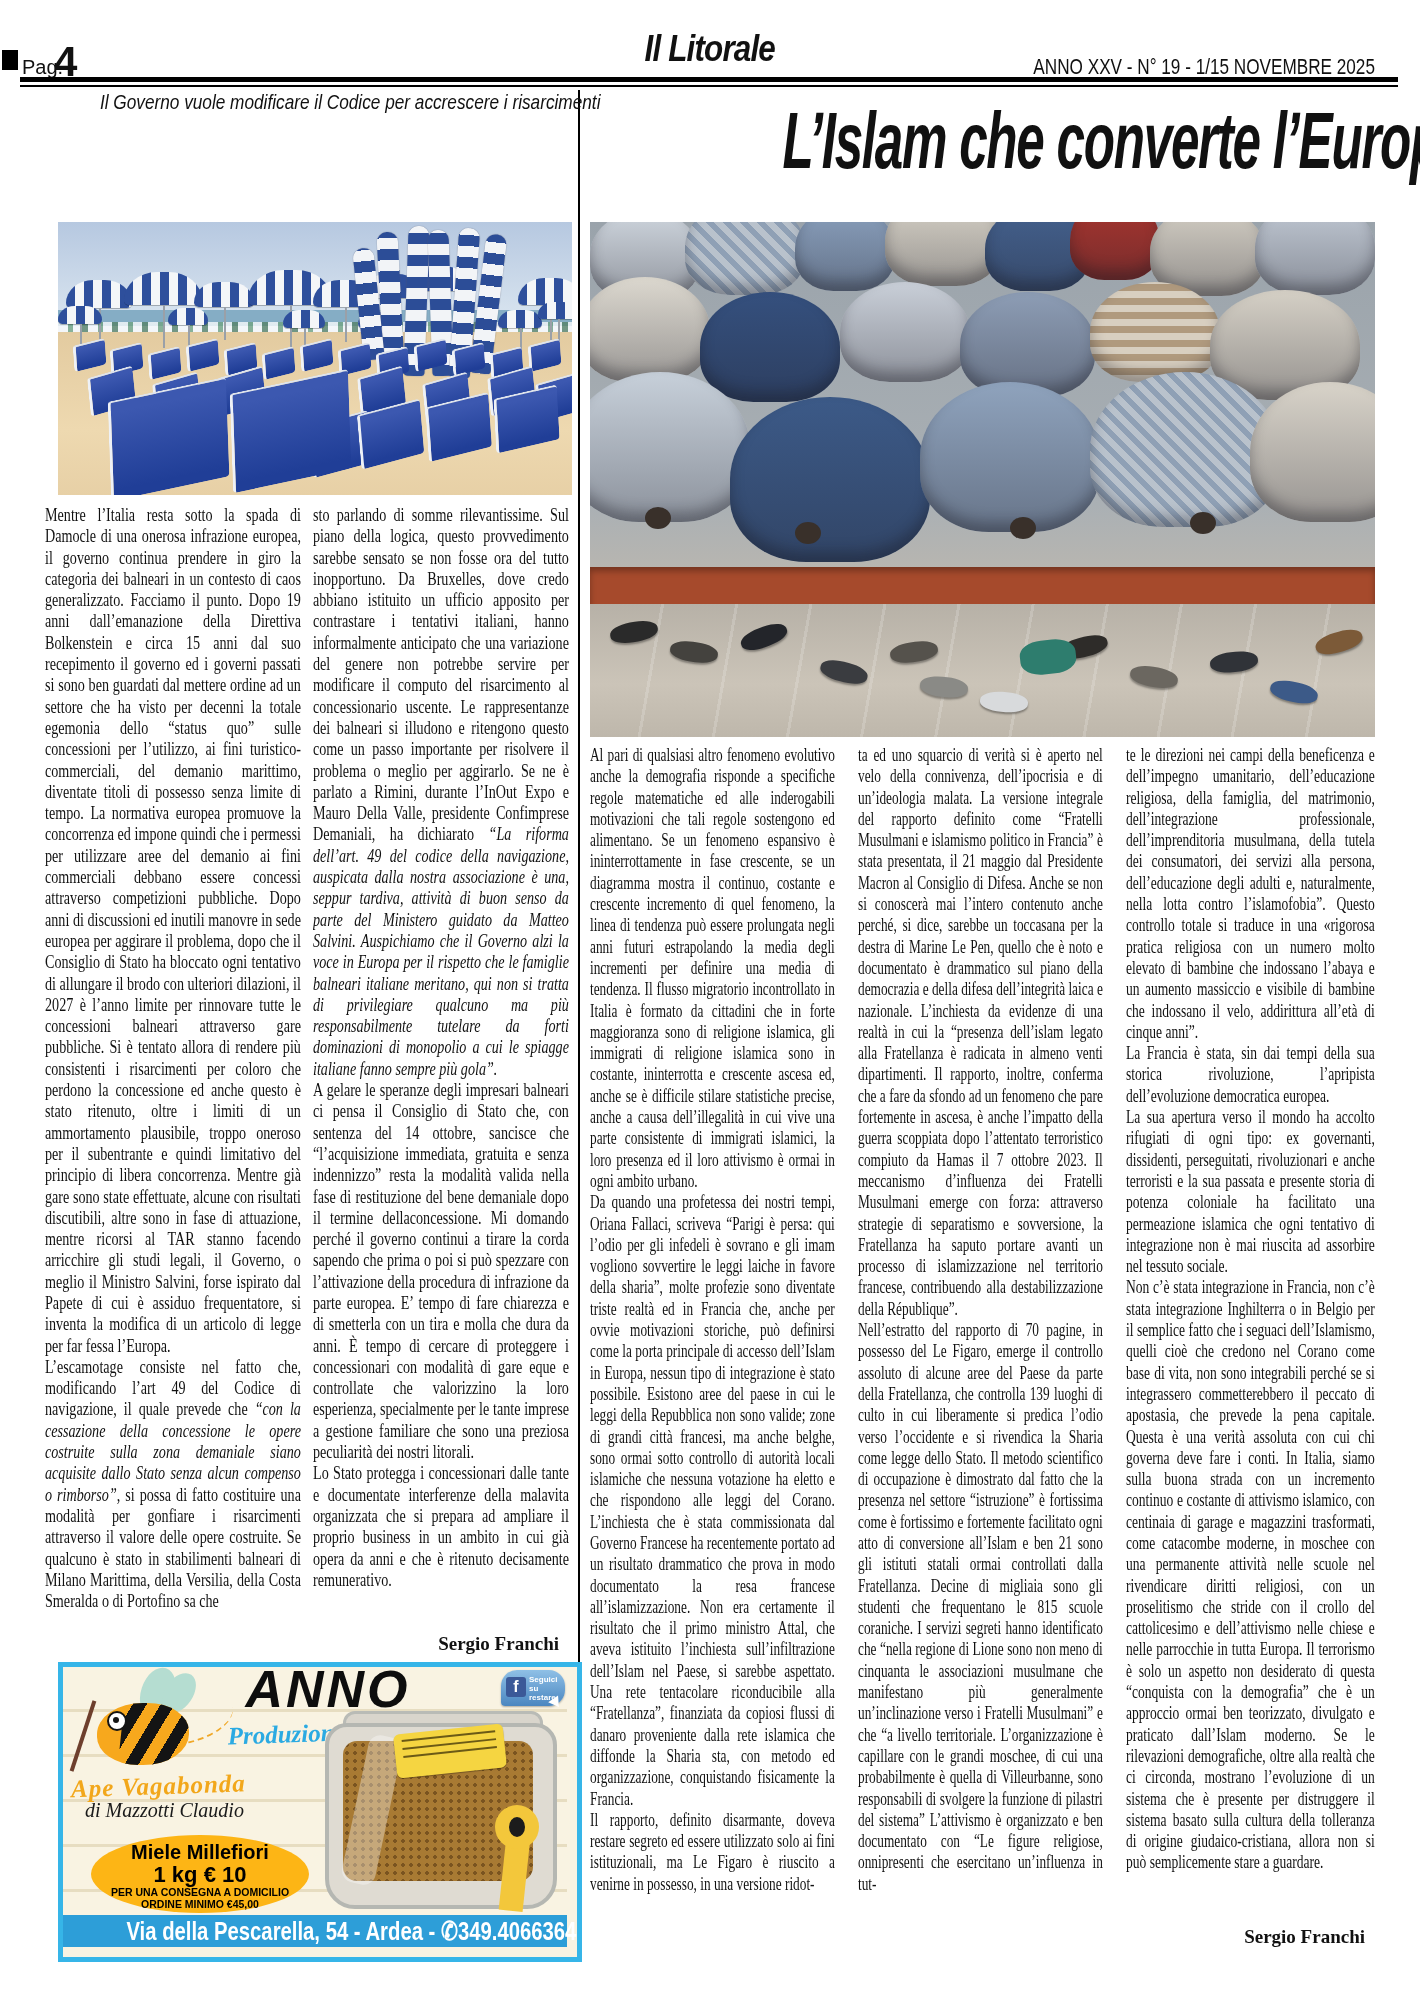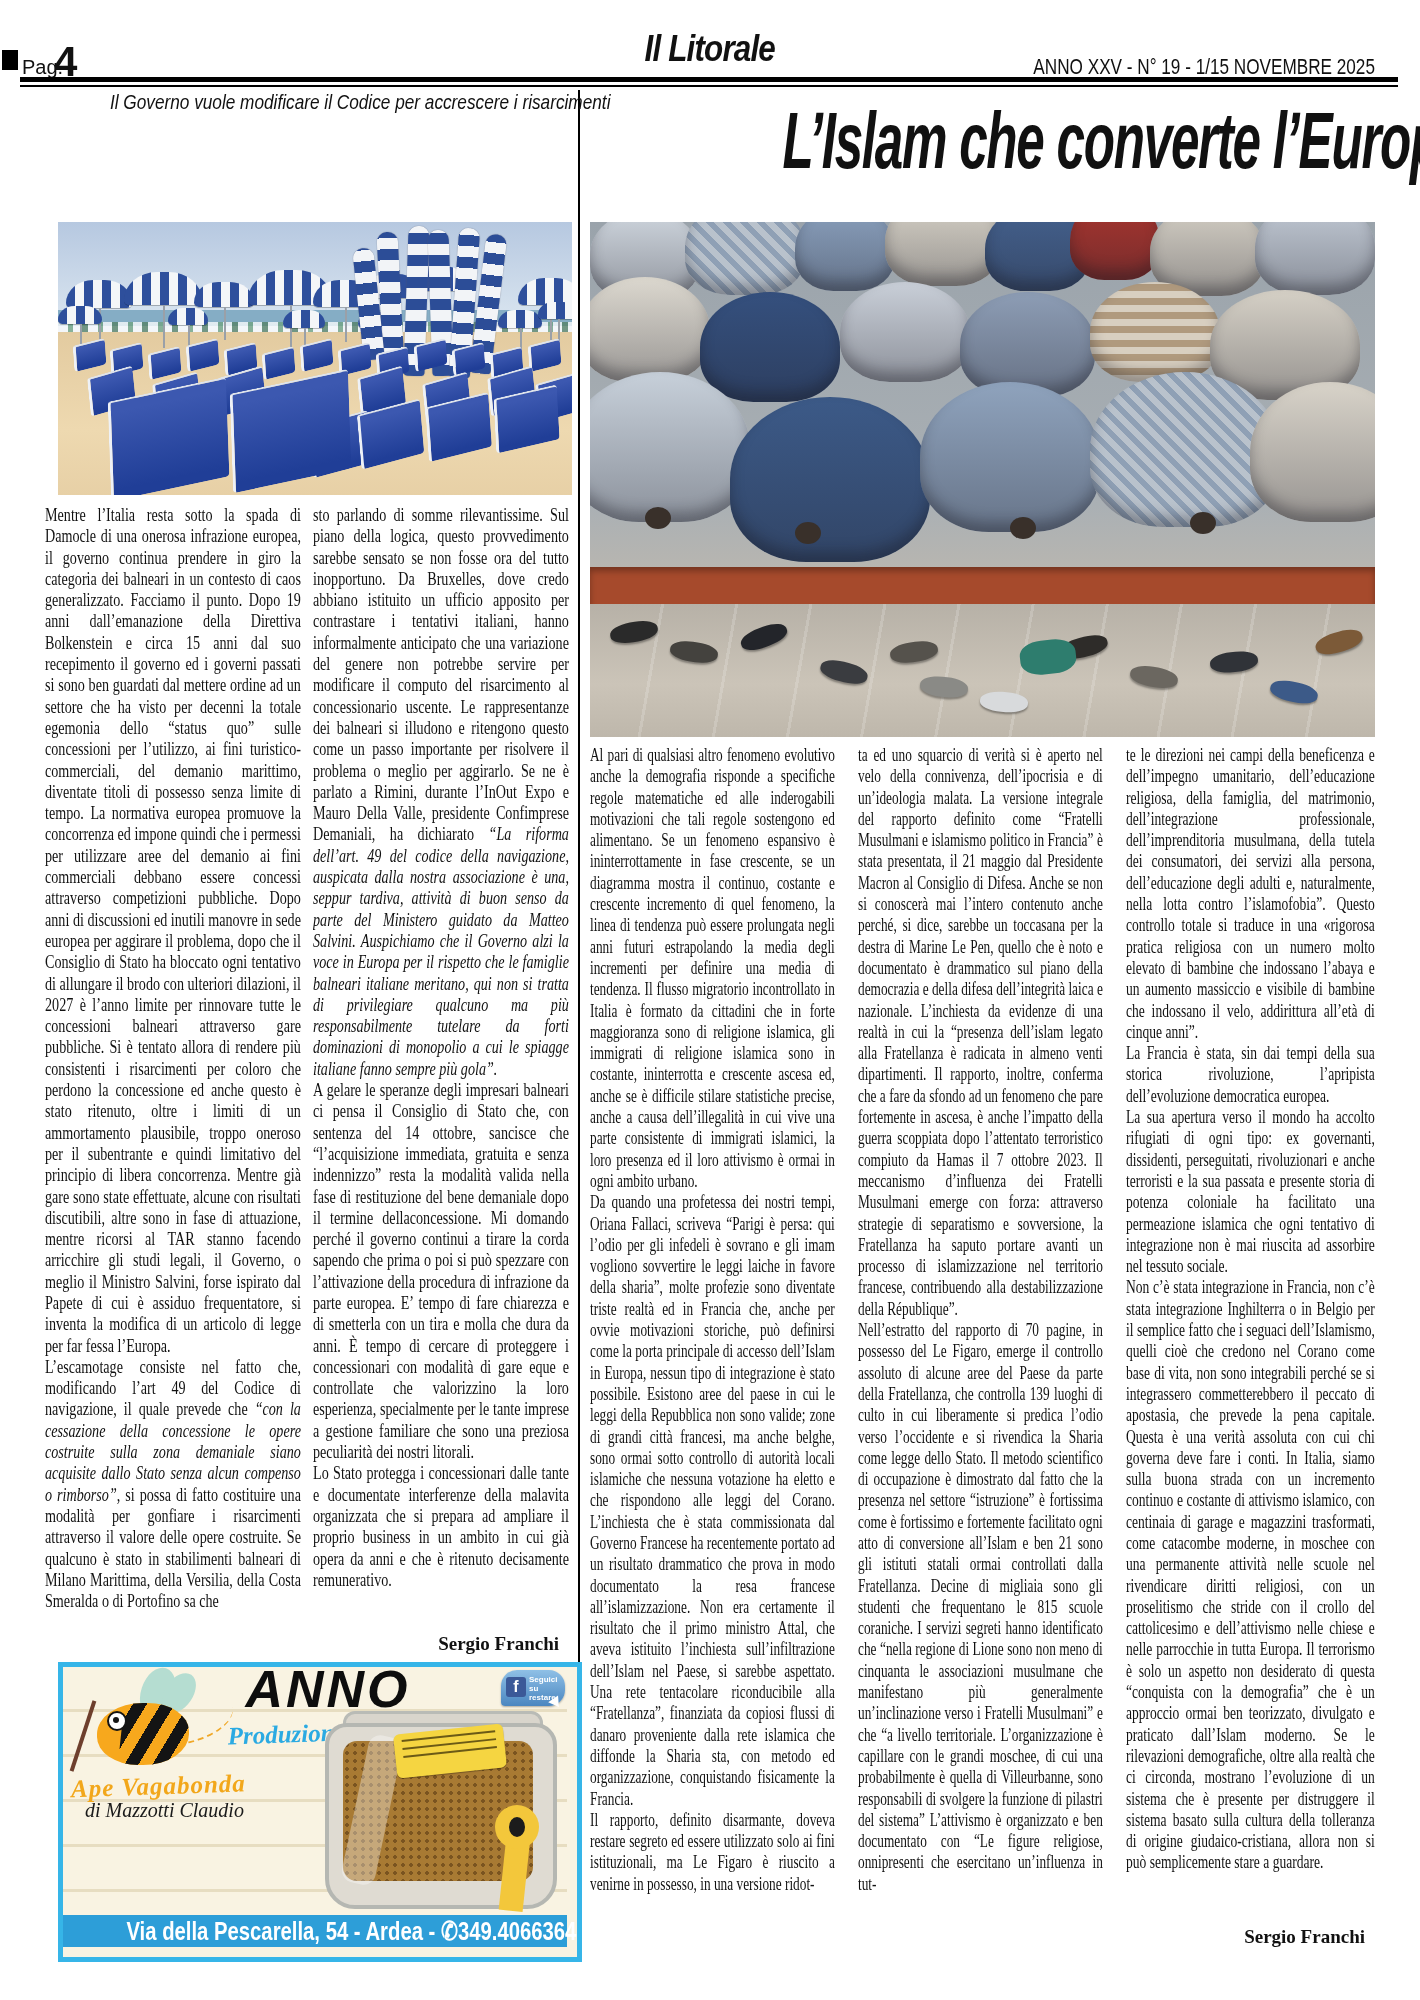--- a/index.html
+++ b/index.html
@@ -18,21 +18,21 @@
   #masthead{left:0;top:28px;width:1420px;text-align:center;}
   #masthead span{display:inline-block;font-size:37px;font-weight:bold;font-style:italic;
      font-family:"Liberation Sans",sans-serif;transform:scaleX(.85);letter-spacing:-1px;}
   #issue{right:45px;top:54px;font-size:22px;transform-origin:100% 50%;transform:scaleX(.78);}
   #rule-thick{left:20px;top:77px;width:1378px;height:5px;background:#000;}
   #rule-thin{left:20px;top:85px;width:1378px;height:2px;background:#000;}
   #article-divider{left:578px;top:90px;width:2px;height:1860px;background:#000;}
 
   
   .kicker{font-size:21px;}
-  #kicker-left{left:55px;top:90px;width:530px;}
+  #kicker-left{left:45px;top:90px;width:530px;}
   #kicker-left .scx{transform:scaleX(.82);font-style:italic;transform-origin:50% 50%;}
   #kicker-right{left:590px;top:90px;width:785px;}
   #kicker-right .scx{transform:scaleX(.85);transform-origin:50% 50%;}
   #headline-left{left:45px;top:114px;width:530px;}
   #headline-left .scx{font-size:88px;line-height:96px;font-weight:bold;transform:scaleX(.60);
       transform-origin:50% 50%;letter-spacing:-2px;}
   #headline-right{left:590px;top:98px;width:785px;}
   #headline-right .scx{font-family:"Liberation Sans",sans-serif;font-size:80px;line-height:86px;
       font-weight:bold;font-style:italic;transform:scaleX(.64);transform-origin:50% 50%;letter-spacing:-2px;}
 
@@ -328,20 +328,26 @@
 
     <div class="abs" id="fb-badge">
       <div class="f">f</div>
       <div class="txt">Seguici su restare</div>
       <div class="cursor"></div>
     </div>
 
     <div class="abs" id="ad-brand">Ape Vagabonda</div>
     <div class="abs" id="ad-owner">di Mazzotti Claudio</div>
 
+    <div class="abs" id="offer">
+      <div class="l1">Miele Millefiori</div>
+      <div class="l2">1 kg € 10</div>
+      <div class="l3">PER UNA CONSEGNA A DOMICILIO</div>
+      <div class="l4">ORDINE MINIMO €45,00</div>
+    </div>
 
     <div class="abs" id="honey">
       <div class="lid"></div>
       <div class="tub"></div>
       <div class="comb"></div>
       <div class="shine"></div>
       <div class="label">
           <i></i>
           <i></i>
           <i></i>

